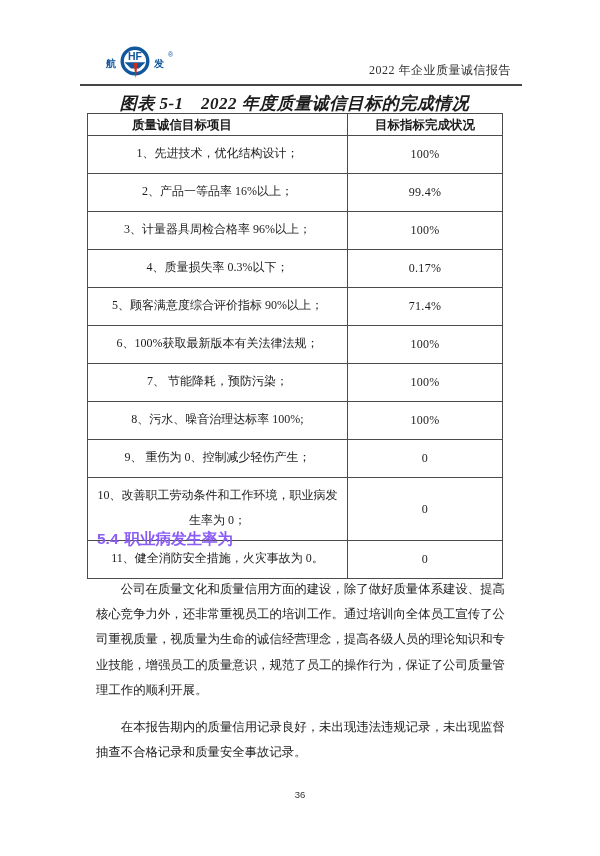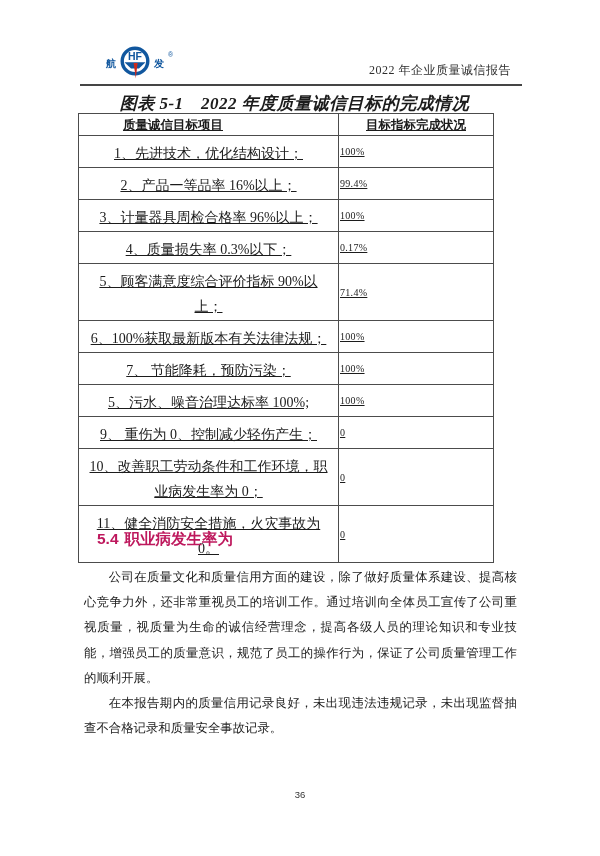--- a/index.html
+++ b/index.html
@@ -24,37 +24,37 @@
   .logo-emblem{display:block;}
   .logo-reg{font-size:7px;color:var(--logo-blue);position:relative;top:-10px;left:1px;
     font-family:"Liberation Sans",sans-serif;}
   .report-title{position:absolute;right:89px;top:62px;font-size:12px;letter-spacing:0.5px;
     color:var(--text-muted);}
   .header-rule{position:absolute;left:80px;top:84px;width:442px;height:1.6px;
     background:var(--rule);}
   
   .table-caption{position:absolute;left:87px;top:92px;width:415px;text-align:center;
     font-weight:bold;font-size:17px;letter-spacing:0.5px;font-style:italic;}
-  table.goals{position:absolute;left:78px;top:113px;width:415px;border-collapse:collapse;
-    table-layout:fixed;border:1.5px solid var(--table-border);text-decoration:underline;}
+  table.goals{position:absolute;left:87px;top:113px;width:415px;border-collapse:collapse;
+    table-layout:fixed;border:1.5px solid var(--table-border);}
   table.goals th,table.goals td{border:1px solid var(--table-border);vertical-align:middle;}
   table.goals th{height:21px;font-size:12.5px;font-weight:bold;padding-top:3px;}
   th.item-h{text-align:left;padding-left:44px;}
   th.val-h{text-align:center;}
-  td.item{height:27px;text-align:center;font-size:14px;line-height:25px;
-    padding:5px 8px 1px;}
-  td.val{text-align:left;font-size:10px;letter-spacing:0.3px;}
+  td.item{height:27px;text-align:center;font-size:12px;line-height:25px;
+    padding:5px 8px 7px;}
+  td.val{text-align:center;font-size:12px;letter-spacing:0.3px;}
   
   .section-heading{position:absolute;left:97px;top:529px;margin:0;display:flex;gap:6px;
-    align-items:baseline;font-weight:bold;color:#be185d;}
+    align-items:baseline;font-weight:bold;color:#8b5cf6;}
   .section-number{font-family:"Liberation Sans","DejaVu Sans",sans-serif;font-size:15.5px;}
   .section-title{font-size:15.5px;}
   .body-text{position:absolute;left:84px;top:565px;width:433px;font-size:12.4px;
     line-height:25.2px;text-align:justify;}
-  .body-text p{margin:0;text-indent:2em;}
+  .body-text p{margin:12px;text-indent:2em;}
   
   .page-number{position:absolute;left:0;top:789px;width:100%;text-align:center;
     font-size:9.5px;color:#333;font-family:"Liberation Sans","DejaVu Sans",sans-serif;}
 </style>
 </head>
 <body>
 
 <div class="page">
 
   <div class="logo">
@@ -107,21 +107,21 @@
       </tr>
       <tr>
         <td class="item">6、100%获取最新版本有关法律法规；</td>
         <td class="val">100%</td>
       </tr>
       <tr>
         <td class="item">7、 节能降耗，预防污染；</td>
         <td class="val">100%</td>
       </tr>
       <tr>
-        <td class="item">5、污水、噪音治理达标率 100%;</td>
+        <td class="item">8、污水、噪音治理达标率 100%;</td>
         <td class="val">100%</td>
       </tr>
       <tr>
         <td class="item">9、 重伤为 0、控制减少轻伤产生；</td>
         <td class="val">0</td>
       </tr>
       <tr>
         <td class="item">10、改善职工劳动条件和工作环境，职业病发生率为 0；</td>
         <td class="val">0</td>
       </tr>

